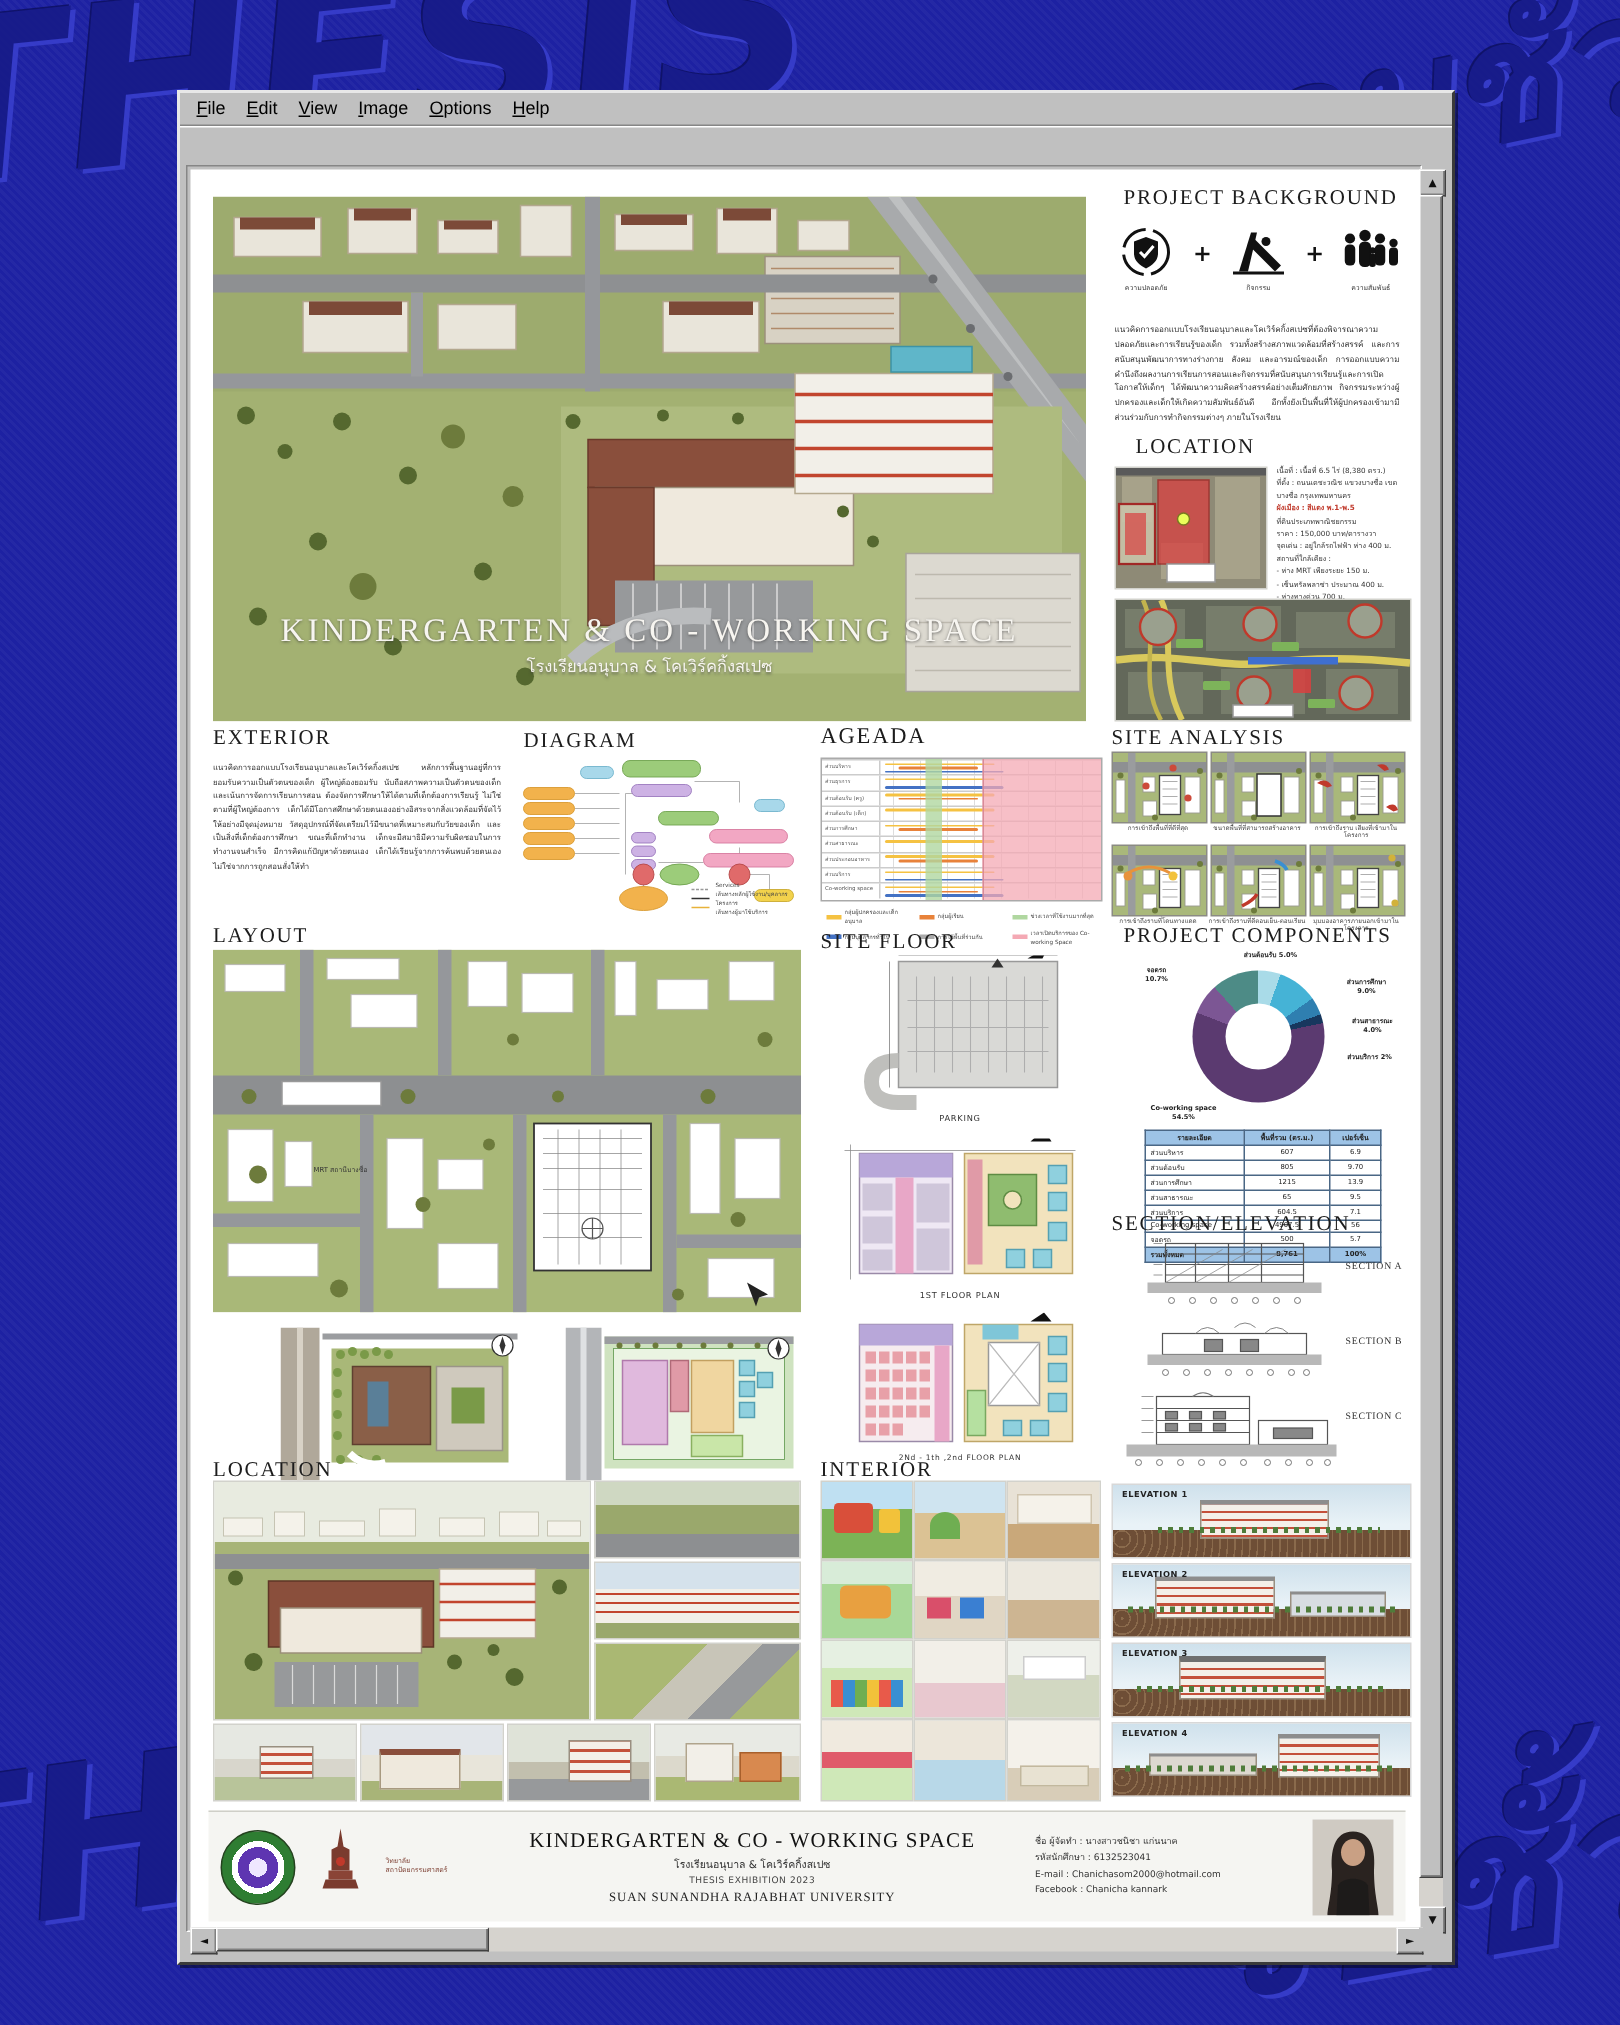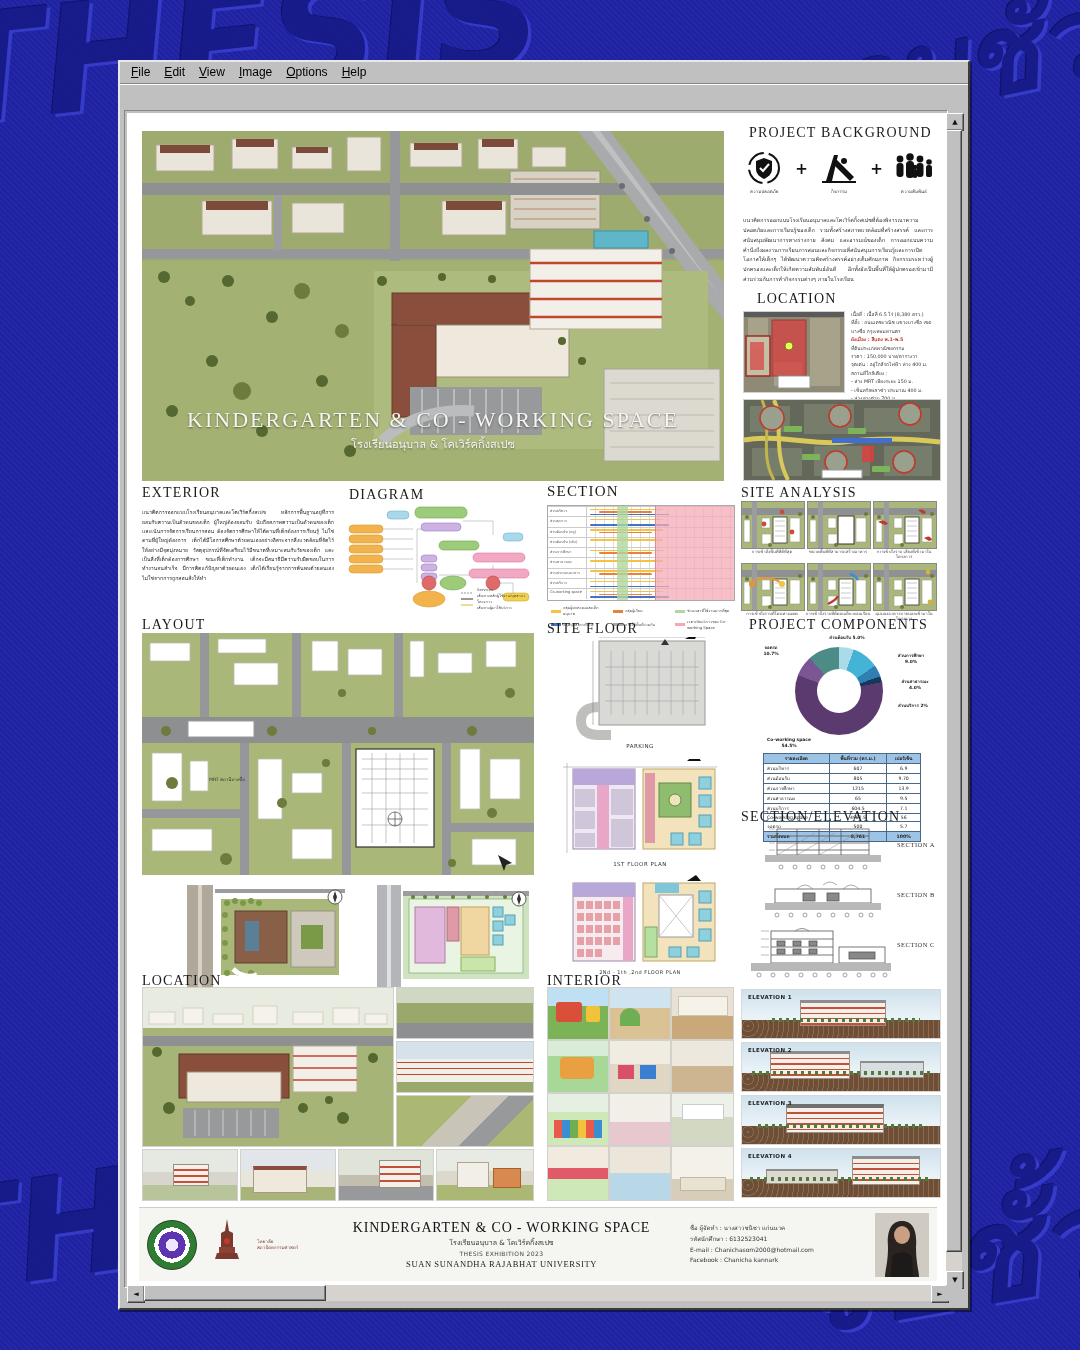--- a/index.html
+++ b/index.html
@@ -624,21 +624,21 @@
               <line x1="118" y1="100" x2="130" y2="100" stroke="#e8b23a"></line>
             </g>
         </svg>
         <div style="position:absolute;right:2px;bottom:2px;width:60px;font-size:3.8px;color:#444;line-height:1.6">
           <div>Services</div>
             <div>เส้นทางหลักผู้ใช้งาน/บุคลากรโครงการ</div>
             <div>เส้นทางผู้มาใช้บริการ</div>
         </div>
       </figure>
 
-      <div class="sec-h" style="left:420px;top:370px;font-size:15px">SECTION</div>
+      <div class="sec-h" style="left:420px;top:370px;font-size:15px">AGEADA</div>
       <div class="ag-wrap">
         <div>
             <div class="ag-row">
               <span class="ag-lab">ส่วนบริหาร</span>
               <div class="ag-tl">
                 <i class="ag-bar y" style="left: 2%; width: 50%; top: 1.5px;"></i>
                 <i class="ag-bar o" style="left: 8%; width: 36%; top: 4.2px;"></i>
                 <i class="ag-bar b" style="left: 2%; width: 54%; top: 6.8px;"></i>
               </div>
             </div>

